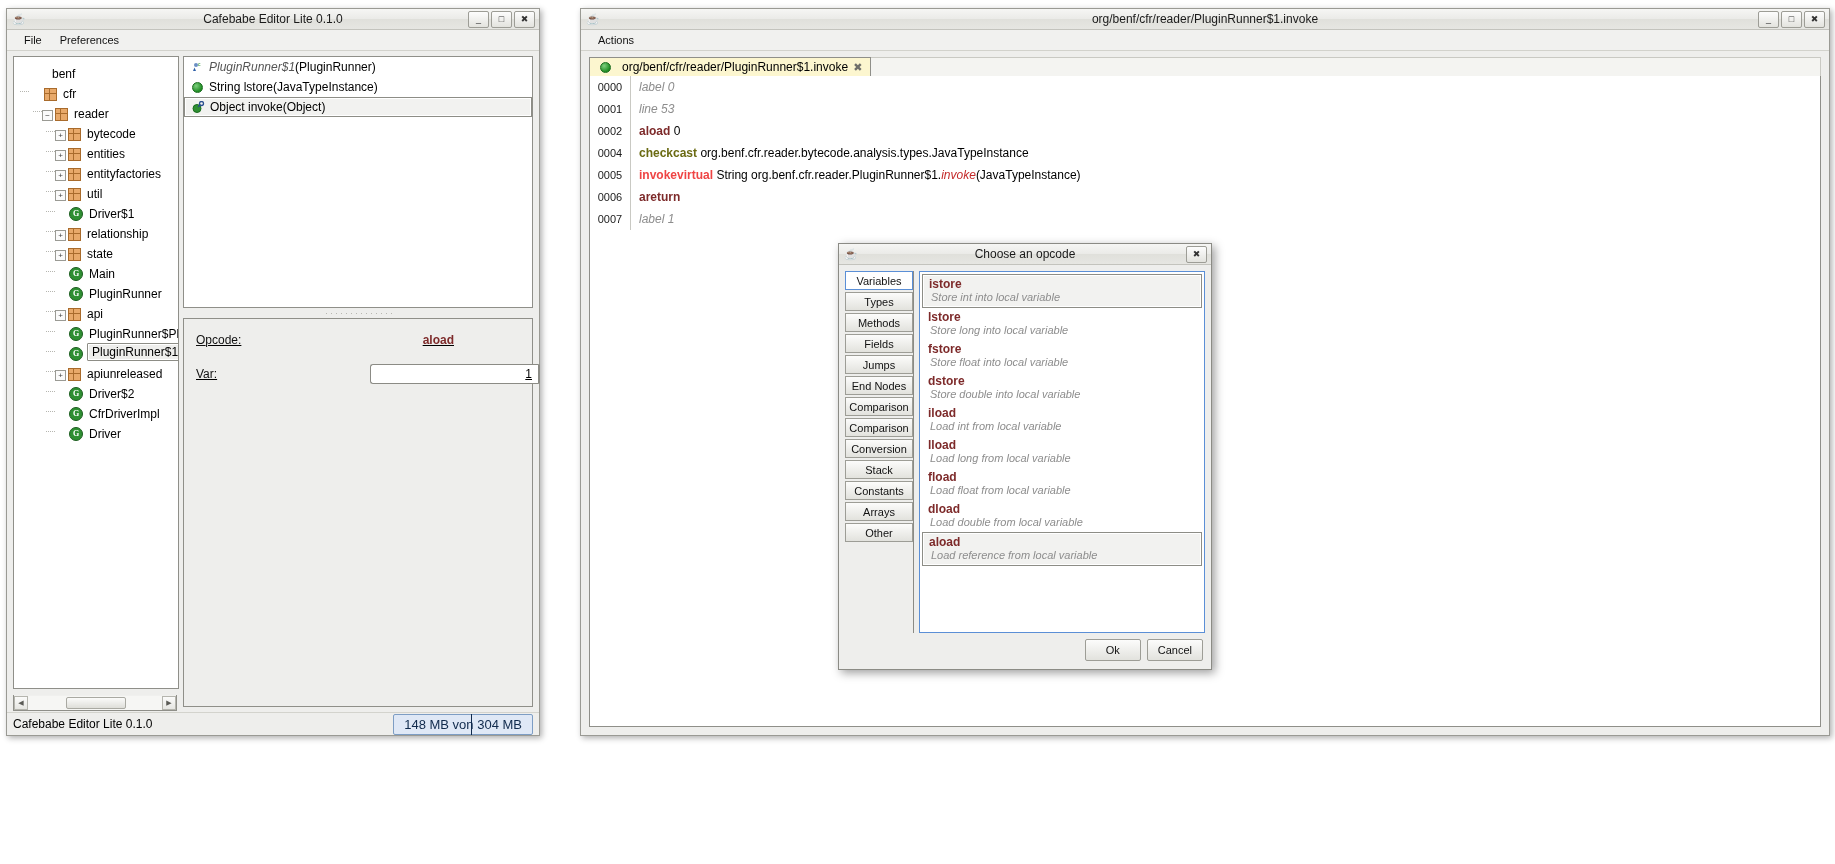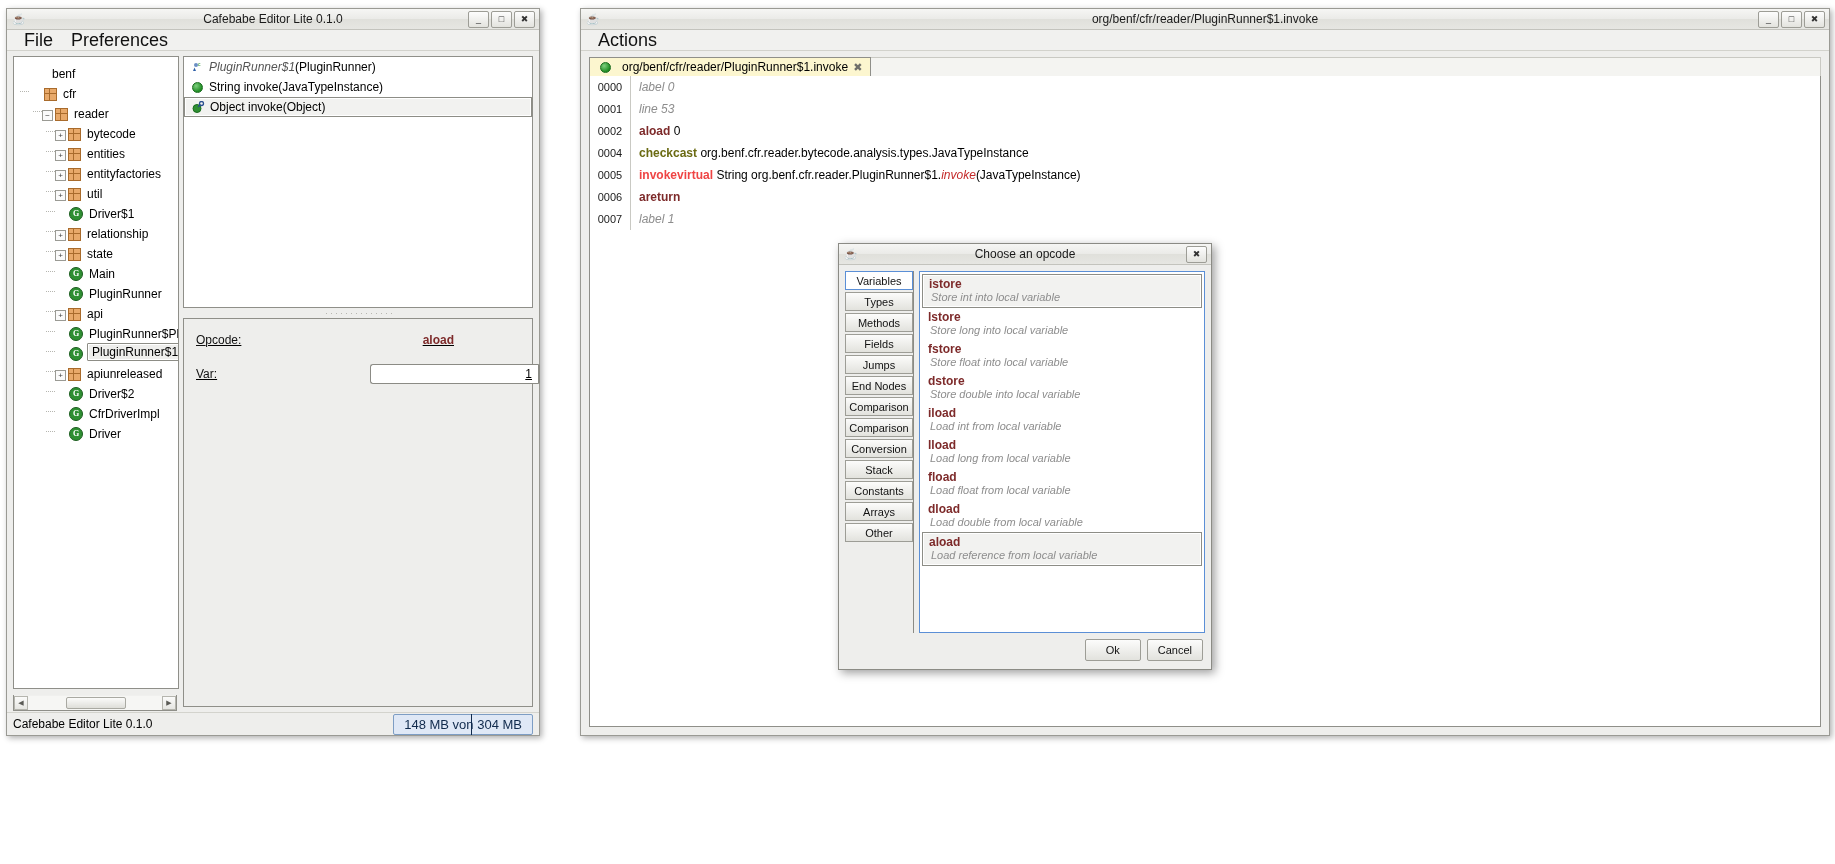--- a/index.html
+++ b/index.html
@@ -53,21 +53,21 @@
   }
   .menubar{
     height:21px;
     background:#f1f1ef;
     border-bottom:1px solid #d2d2cc;
     display:flex;align-items:center;
     padding-left:8px;
     box-sizing:border-box;
   }
   .menu-item{
-    padding:2px 9px;font-size:18px;color:#111;cursor:pointer;
+    padding:2px 9px;font-size:11px;color:#111;cursor:pointer;
     border-radius:2px;
   }
 
   
   #win-left{left:6px;top:8px;width:534px;height:728px;}
   #win-left .body{
     position:absolute;left:0;right:0;top:43px;bottom:24px;
     background:#eeeeec;
   }
   .tree-panel{
@@ -586,21 +586,21 @@
                 <circle cx="4" cy="4" r="2" fill="#6b8fc4"></circle>
                 <text x="6" y="5" font-size="5" fill="#1f8c23">c</text>
               </svg>
             </span>
             <span><i class="it">PluginRunner$1</i>(PluginRunner)</span>
           </div>
           <div class="member-row">
             <span class="m-ico">
               <span class="dot-green"></span>
             </span>
-            <span>String invoke(JavaTypeInstance)</span>
+            <span>String lstore(JavaTypeInstance)</span>
           </div>
           <div class="member-row selected">
             <span class="m-ico">
               <svg width="13" height="12" viewBox="0 0 13 12">
                 <circle cx="5" cy="7.5" r="4" fill="#2f8f33" stroke="#1a6b1e"></circle>
                 <circle cx="9.5" cy="2.5" r="2" fill="none" stroke="#2a4f8f" stroke-width="1.3"></circle>
                 <line x1="8.4" y1="3.6" x2="6" y2="6" stroke="#2a4f8f" stroke-width="1.3"></line>
               </svg>
             </span>
             <span>Object invoke(Object)</span>

